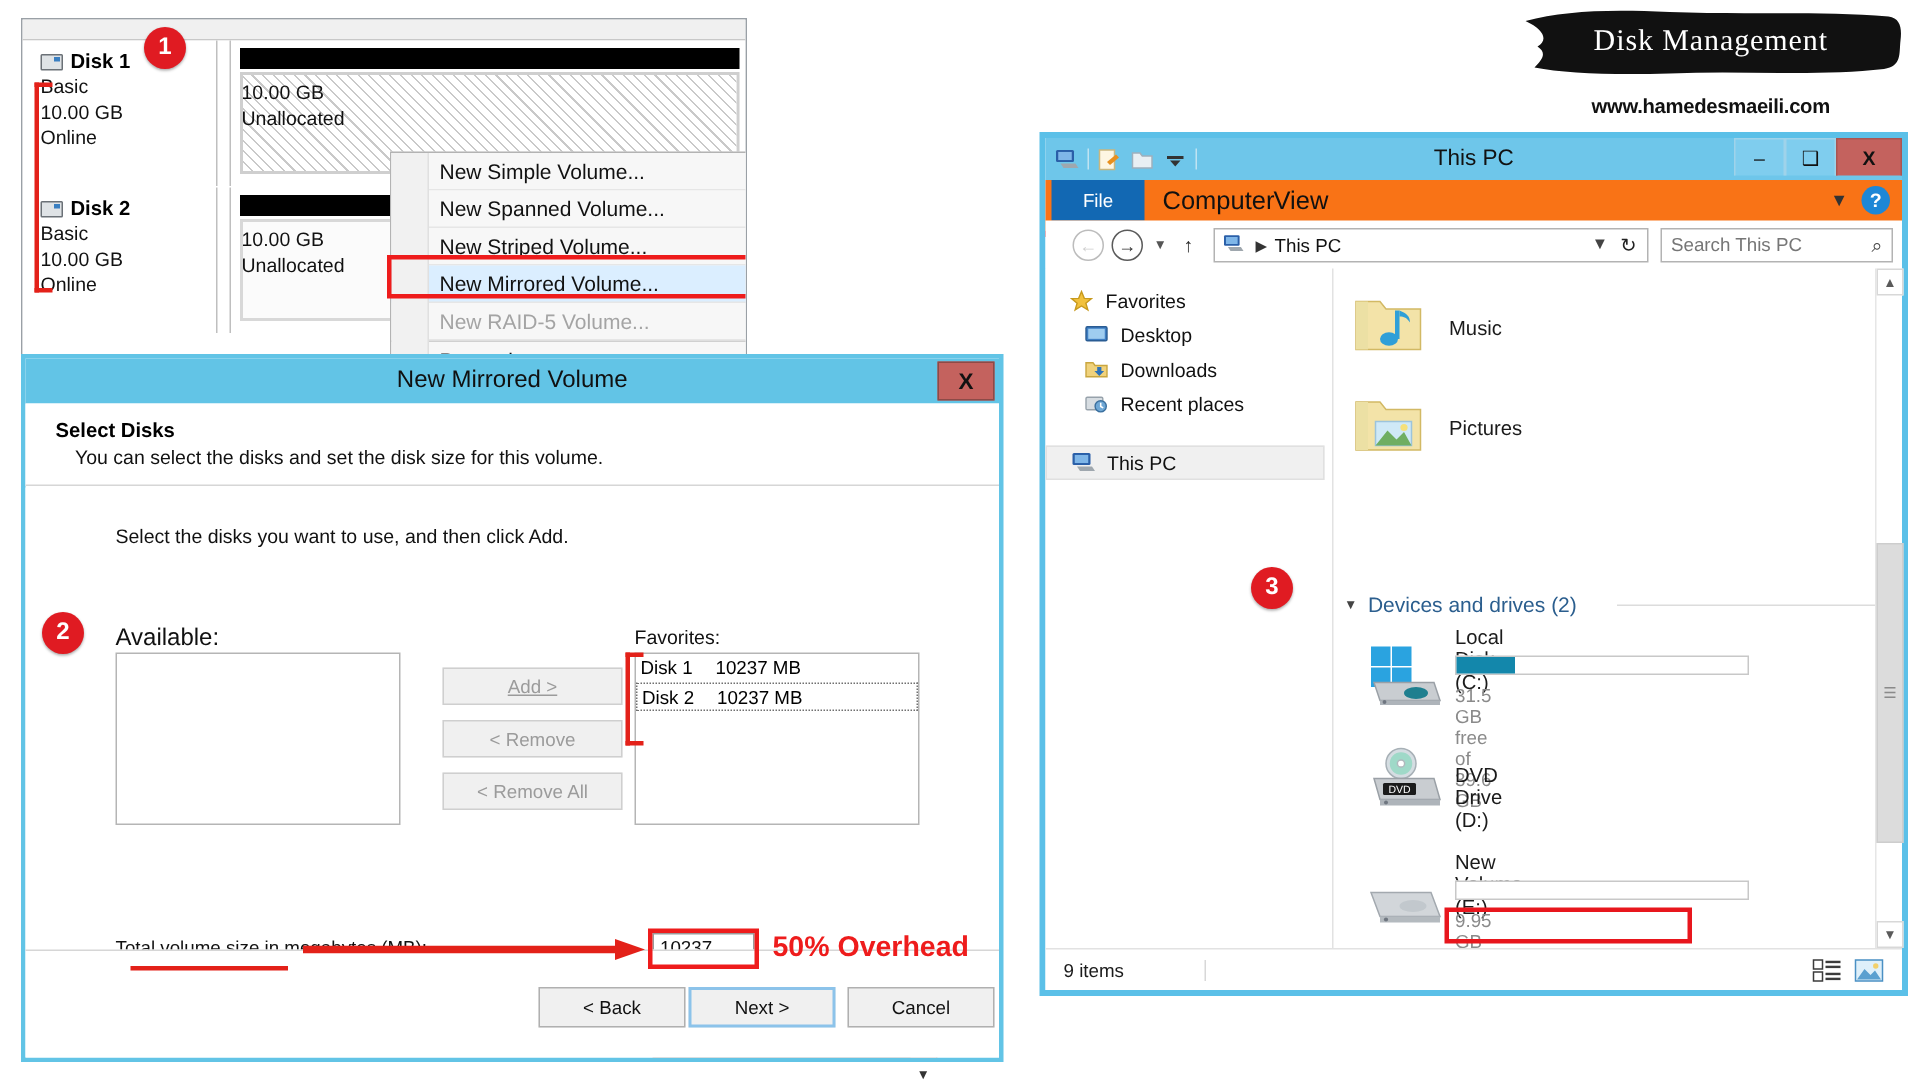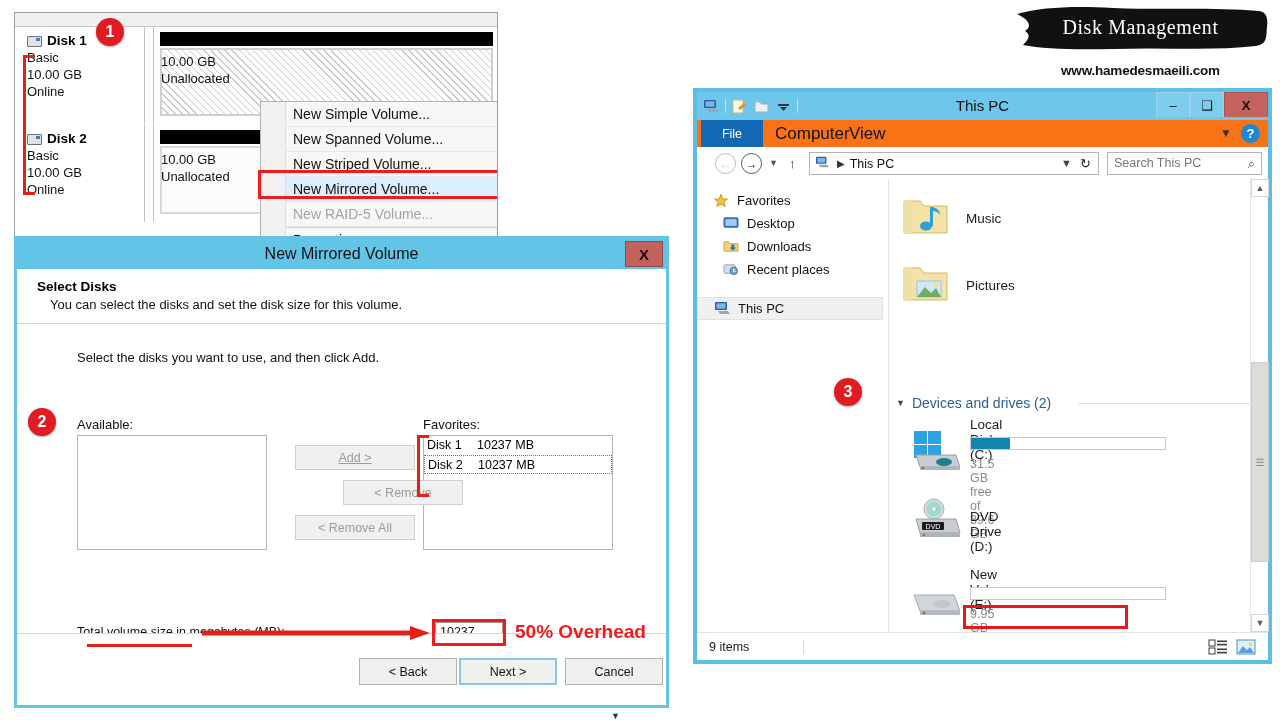--- a/index.html
+++ b/index.html
@@ -86,36 +86,36 @@
                font-size:15px; font-weight:bold; display:flex;
                align-items:center; justify-content:center; cursor:pointer; }
   #wiz-head { position:absolute; left:0; top:30px; width:100%; height:55px;
               background:#fff; border-bottom:1px solid #d6d6d6; padding:10px 0 0 20px; }
   #wiz-head-title { font-size:13.5px; font-weight:bold; color:#000; }
   #wiz-head-sub { font-size:13px; color:#111; margin-top:3px; padding-left:13px; }
   #wiz-content { position:absolute; left:0; top:86px; width:100%; bottom:72px;
                  background:#fff; }
   #wiz-instruction { position:absolute; left:60px; top:25px; font-size:13px; color:#111; }
 
-  .lbl-avail { position:absolute; left:60px; top:92px; font-size:13px; color:#111;text-align:center; }
+  .lbl-avail { position:absolute; left:60px; top:92px; font-size:16px; color:#111;text-align:center; }
   .lbl-sel   { position:absolute; left:406px; top:92px; font-size:13px; color:#111; }
   #box-available { position:absolute; left:60px; top:110px; width:190px; height:115px;
                    background:#fff; border:1px solid #b5b5b5; }
   #box-selected  { position:absolute; left:406px; top:110px; width:190px; height:115px;
                    background:#fff; border:1px solid #b5b5b5; }
   .sel-row { height:19px; line-height:19px; font-size:12.5px; color:#000;
              padding-left:3px; display:flex; }
   .sel-row .c1 { width:50px; }
   .sel-row.focus { border:1px dotted #707070; }
 
   .wiz-btn { position:absolute; left:278px; width:120px; height:25px; background:#f0f0f0;
              border:1px solid #cfcfcf; color:#9b9b9b; font-size:12.5px;
              display:flex; align-items:center; justify-content:center; }
   #btn-add { top:120px;text-decoration:underline; }
-  #btn-remove { top:155px;margin-left:48px; }
+  #btn-remove { top:155px; }
   #btn-removeall { top:190px; }
 
   .fld-label { position:absolute; left:60px; font-size:12.5px; color:#111; }
   .fld-box { position:absolute; font-size:12.5px; color:#111; padding-left:4px;
              line-height:19px; }
   #fl1 { top:300px; } #fl2 { top:329px; } #fl3 { top:358px; }
   #fv1 { left:418px; top:297px; width:68px; height:21px; background:#fff;
          border:1px solid #9a9a9a; }
   #fv2 { left:418px; top:326px; width:190px; height:21px; background:#f2f2f2;
          border:1px solid #d0d0d0; }

